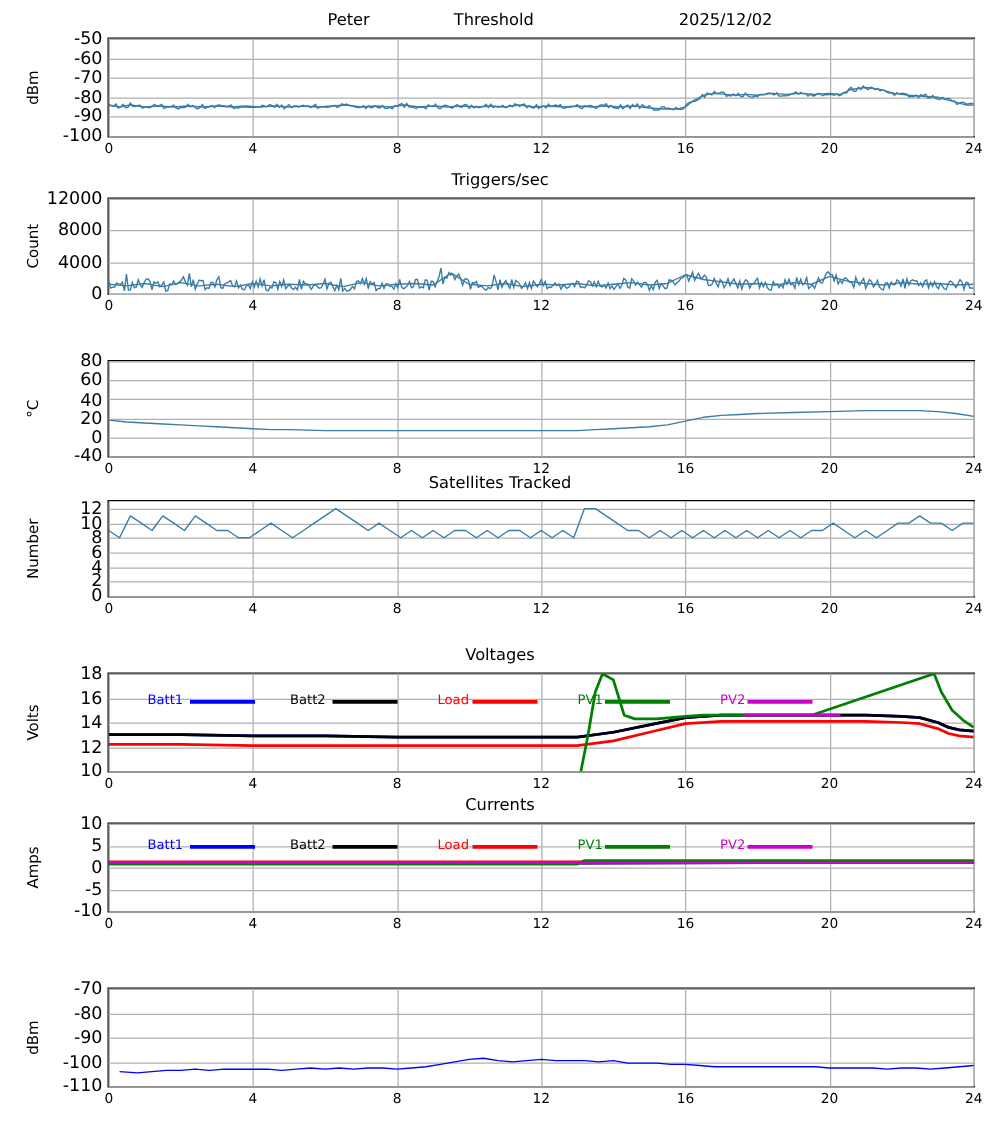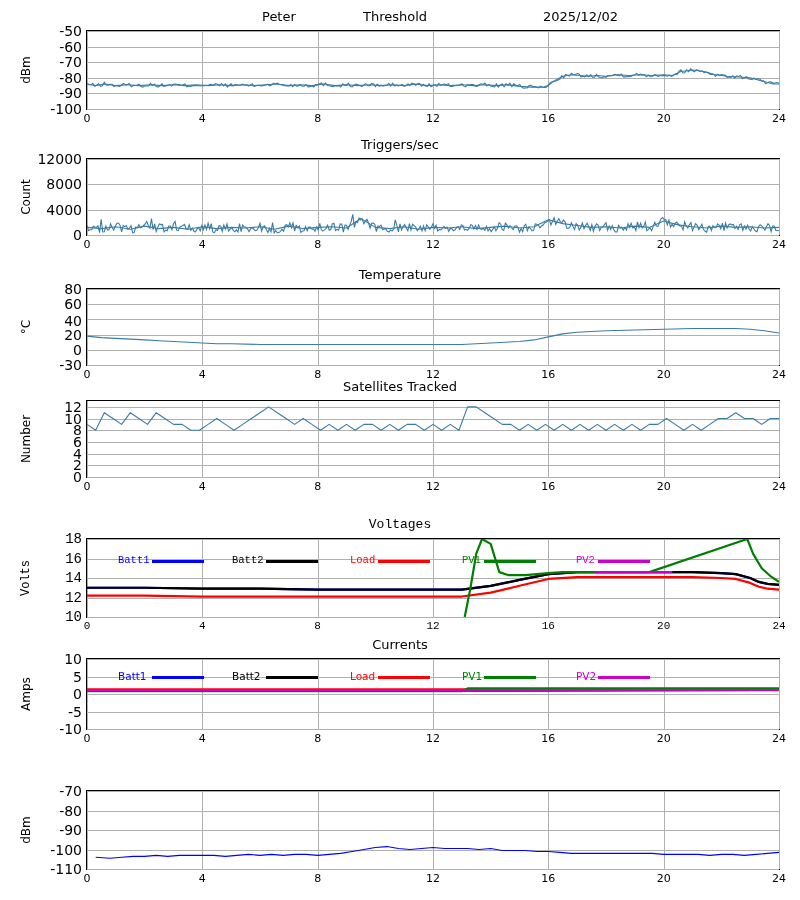--- a/index.html
+++ b/index.html
@@ -127,38 +127,37 @@
           </defs>
           <g clip-path="url(#clip1)">
             <path d="M0.00,68.40 L14.42,69.67 L28.83,67.77 L43.25,70.30 L57.67,67.13 L72.08,69.67 L86.50,68.40 L100.92,70.30 L115.33,67.77 L129.75,69.67 L144.17,68.40 L158.58,69.03 L173.00,67.77 L187.42,70.30 L201.83,67.13 L216.25,69.67 L230.67,68.40 L245.08,67.77 L259.50,69.03 L273.92,59.53 L288.33,68.40 L302.75,69.67 L317.17,67.77 L331.58,70.30 L346.00,68.40 L360.42,69.03 L374.83,67.77 L389.25,69.67 L403.67,68.40 L418.08,67.13 L432.50,69.03 L446.92,67.77 L461.33,60.80 L475.75,64.60 L490.17,66.50 L504.58,68.40 L519.00,67.77 L533.42,69.03 L547.83,67.13 L562.25,68.40 L576.67,62.07 L591.08,65.87 L605.50,67.77 L619.92,69.03 L634.33,67.13 L648.75,68.40 L663.17,67.77 L677.58,69.03 L692.00,68.40 " fill="none" stroke="#3a7ca5" stroke-width="1.1" stroke-linejoin="round"></path>
             <path d="M0.00,66.40 L1.57,71.53 L3.15,70.79 L4.72,70.69 L6.29,67.35 L7.86,68.10 L9.44,68.32 L11.01,66.77 L12.58,73.73 L14.15,60.30 L15.73,72.97 L17.30,72.82 L18.87,66.96 L20.45,71.10 L22.02,70.77 L23.59,64.73 L25.16,68.74 L26.74,71.00 L28.31,67.09 L29.88,64.41 L31.45,64.01 L33.03,66.23 L34.60,72.90 L36.17,66.49 L37.75,67.61 L39.32,66.53 L40.89,70.40 L42.46,69.08 L44.04,66.60 L45.61,73.93 L47.18,73.56 L48.75,68.08 L50.33,68.77 L51.90,65.75 L53.47,68.65 L55.05,67.84 L56.62,66.50 L58.19,65.01 L59.76,62.48 L61.34,66.57 L62.91,69.26 L64.48,59.63 L66.05,70.48 L67.63,64.78 L69.20,72.46 L70.77,68.22 L72.35,65.01 L73.92,65.59 L75.49,65.46 L77.06,72.78 L78.64,71.18 L80.21,71.72 L81.78,66.97 L83.35,66.96 L84.93,70.59 L86.50,64.76 L88.07,62.43 L89.65,71.16 L91.22,71.68 L92.79,68.11 L94.36,67.29 L95.94,66.44 L97.51,65.42 L99.08,69.70 L100.65,70.28 L102.23,65.78 L103.80,71.35 L105.37,69.14 L106.95,72.53 L108.52,72.87 L110.09,69.89 L111.66,68.50 L113.24,71.83 L114.81,66.48 L116.38,70.78 L117.95,66.01 L119.53,70.62 L121.10,64.14 L122.67,69.84 L124.25,64.72 L125.82,73.08 L127.39,73.67 L128.96,70.69 L130.54,71.38 L132.11,66.48 L133.68,67.10 L135.25,72.45 L136.83,66.15 L138.40,70.10 L139.97,65.00 L141.55,72.00 L143.12,70.07 L144.69,68.68 L146.26,71.36 L147.84,72.63 L149.41,70.88 L150.98,72.86 L152.55,64.49 L154.13,72.55 L155.70,65.99 L157.27,67.99 L158.85,68.07 L160.42,69.75 L161.99,72.57 L163.56,69.89 L165.14,68.57 L166.71,70.02 L168.28,71.61 L169.85,71.19 L171.43,68.44 L173.00,64.33 L174.57,72.15 L176.15,67.57 L177.72,66.83 L179.29,70.49 L180.86,73.44 L182.44,69.28 L184.01,72.92 L185.58,63.63 L187.15,73.85 L188.73,71.70 L190.30,73.73 L191.87,73.58 L193.45,72.32 L195.02,70.07 L196.59,72.17 L198.16,66.27 L199.74,65.71 L201.31,67.90 L202.88,63.78 L204.45,68.47 L206.03,63.91 L207.60,71.98 L209.17,66.35 L210.75,68.39 L212.32,67.06 L213.89,73.38 L215.46,71.92 L217.04,71.80 L218.61,67.53 L220.18,71.69 L221.75,68.06 L223.33,68.09 L224.90,70.26 L226.47,69.93 L228.05,72.38 L229.62,67.93 L231.19,71.16 L232.76,64.50 L234.34,70.79 L235.91,72.08 L237.48,70.87 L239.05,69.35 L240.63,66.22 L242.20,71.20 L243.77,70.50 L245.35,64.67 L246.92,64.42 L248.49,71.55 L250.06,70.41 L251.64,71.14 L253.21,64.93 L254.78,65.32 L256.35,73.15 L257.93,66.01 L259.50,66.16 L261.07,70.43 L262.65,66.34 L264.22,62.45 L265.79,55.38 L267.36,68.26 L268.94,62.84 L270.51,63.49 L272.08,59.14 L273.65,61.10 L275.23,60.06 L276.80,64.65 L278.37,62.01 L279.95,60.27 L281.52,64.00 L283.09,69.14 L284.66,64.24 L286.24,64.06 L287.81,65.38 L289.38,72.51 L290.95,67.04 L292.53,67.50 L294.10,66.16 L295.67,70.76 L297.25,69.85 L298.82,70.28 L300.39,72.37 L301.96,73.12 L303.54,70.92 L305.11,71.92 L306.68,70.06 L308.25,60.95 L309.83,66.11 L311.40,72.91 L312.97,64.78 L314.55,70.81 L316.12,67.54 L317.69,65.48 L319.26,68.92 L320.84,71.68 L322.41,64.51 L323.98,71.00 L325.55,65.29 L327.13,66.65 L328.70,68.04 L330.27,71.68 L331.85,69.74 L333.42,67.05 L334.99,71.91 L336.56,66.93 L338.14,71.87 L339.71,65.72 L341.28,68.05 L342.85,70.36 L344.43,68.08 L346.00,64.70 L347.57,69.37 L349.15,66.21 L350.72,71.97 L352.29,70.58 L353.86,70.91 L355.44,69.28 L357.01,67.36 L358.58,69.37 L360.15,68.11 L361.73,72.32 L363.30,69.46 L364.87,69.76 L366.45,71.69 L368.02,70.75 L369.59,68.45 L371.16,67.76 L372.74,70.39 L374.31,65.84 L375.88,66.35 L377.45,71.04 L379.03,70.32 L380.60,71.21 L382.17,69.28 L383.75,65.75 L385.32,66.39 L386.89,69.66 L388.46,66.57 L390.04,70.26 L391.61,66.02 L393.18,69.91 L394.75,70.49 L396.33,69.20 L397.90,71.40 L399.47,67.40 L401.05,71.93 L402.62,69.82 L404.19,72.63 L405.76,70.28 L407.34,67.84 L408.91,71.70 L410.48,69.22 L412.05,63.68 L413.63,64.95 L415.20,70.65 L416.77,71.51 L418.35,64.07 L419.92,65.85 L421.49,69.04 L423.06,66.67 L424.64,68.77 L426.21,70.76 L427.78,67.24 L429.35,66.75 L430.93,68.24 L432.50,73.26 L434.07,69.61 L435.65,72.73 L437.22,66.72 L438.79,65.24 L440.36,71.80 L441.94,67.83 L443.51,69.74 L445.08,71.93 L446.65,71.41 L448.23,64.83 L449.80,65.16 L451.37,66.29 L452.95,68.86 L454.52,67.02 L456.09,65.99 L457.66,63.81 L459.24,63.10 L460.81,61.75 L462.38,60.88 L463.95,65.83 L465.53,62.21 L467.10,58.73 L468.67,65.42 L470.25,62.25 L471.82,59.59 L473.39,63.08 L474.96,63.31 L476.54,61.07 L478.11,62.79 L479.68,69.33 L481.25,69.37 L482.83,68.13 L484.40,63.74 L485.97,67.48 L487.55,70.46 L489.12,64.65 L490.69,66.36 L492.26,71.01 L493.84,68.41 L495.41,63.85 L496.98,69.62 L498.55,66.42 L500.13,64.13 L501.70,67.78 L503.27,71.35 L504.85,65.75 L506.42,72.32 L507.99,67.49 L509.56,64.86 L511.14,66.17 L512.71,71.40 L514.28,68.18 L515.85,68.20 L517.43,65.57 L519.00,63.69 L520.57,71.36 L522.15,67.08 L523.72,70.36 L525.29,66.80 L526.86,71.03 L528.44,72.93 L530.01,72.96 L531.58,66.41 L533.15,68.76 L534.73,68.18 L536.30,71.07 L537.87,68.58 L539.45,71.13 L541.02,64.67 L542.59,68.32 L544.16,64.32 L545.74,68.86 L547.31,67.99 L548.88,71.57 L550.45,62.97 L552.03,68.76 L553.60,64.29 L555.17,68.99 L556.75,67.32 L558.32,63.01 L559.89,71.80 L561.46,70.44 L563.04,68.68 L564.61,71.64 L566.18,67.67 L567.75,63.26 L569.33,67.10 L570.90,67.38 L572.47,63.56 L574.05,59.74 L575.62,58.48 L577.19,60.71 L578.76,60.52 L580.34,65.82 L581.91,61.08 L583.48,68.05 L585.05,65.37 L586.63,67.61 L588.20,64.03 L589.77,63.28 L591.35,65.08 L592.92,66.95 L594.49,67.14 L596.06,70.86 L597.64,62.88 L599.21,67.10 L600.78,69.06 L602.35,65.86 L603.93,63.66 L605.50,71.66 L607.07,67.90 L608.65,64.71 L610.22,66.24 L611.79,70.61 L613.36,68.36 L614.94,65.21 L616.51,70.55 L618.08,72.25 L619.65,73.08 L621.23,67.54 L622.80,67.08 L624.37,71.50 L625.95,66.68 L627.52,68.73 L629.09,68.60 L630.66,64.83 L632.24,66.22 L633.81,69.92 L635.38,64.21 L636.95,71.61 L638.53,64.19 L640.10,68.92 L641.67,65.65 L643.25,64.91 L644.82,65.88 L646.39,65.50 L647.96,69.51 L649.54,67.22 L651.11,70.43 L652.68,65.90 L654.25,64.86 L655.83,71.41 L657.40,66.84 L658.97,70.06 L660.55,66.26 L662.12,69.99 L663.69,71.99 L665.26,67.71 L666.84,69.79 L668.41,72.01 L669.98,72.66 L671.55,67.77 L673.13,65.67 L674.70,66.81 L676.27,68.79 L677.85,71.15 L679.42,67.78 L680.99,64.79 L682.56,66.48 L684.14,72.71 L685.71,67.03 L687.28,67.02 L688.85,71.40 L690.43,71.43 L692.00,71.78 " fill="none" stroke="#3a7ca5" stroke-width="1.1"></path>
           </g>
         </svg>
       </div>
       <div class="ylabel" style="left: 26px; top: 61px; transform: translate(-50%, -50%) rotate(-90deg);">Count</div>
     </div>
     <div class="panel" style="position: absolute; left: 0px; top: 266px; width: 800px; height: 124px;">
-      <div class="title-row">Temperature</div>
       <div class="axes" style="left: 86px; top: 22px; width: 694px; height: 78px;">
         <div class="grid-line-v" style="left: 0px;"></div>
         <div class="tick-x" style="left: 0px;">0</div>
         <div class="grid-line-v" style="left: 115.333px;"></div>
         <div class="tick-x" style="left: 115.333px;">4</div>
         <div class="grid-line-v" style="left: 230.667px;"></div>
         <div class="tick-x" style="left: 230.667px;">8</div>
         <div class="grid-line-v" style="left: 346px;"></div>
         <div class="tick-x" style="left: 346px;">12</div>
         <div class="grid-line-v" style="left: 461.333px;"></div>
         <div class="tick-x" style="left: 461.333px;">16</div>
         <div class="grid-line-v" style="left: 576.667px;"></div>
         <div class="tick-x" style="left: 576.667px;">20</div>
         <div class="grid-line-v" style="left: 692px;"></div>
         <div class="tick-x" style="left: 692px;">24</div>
         <div class="grid-line-h" style="top: 76px;"></div>
-        <div class="tick-y" style="top: 76px;">-30</div>
+        <div class="tick-y" style="top: 76px;">-40</div>
         <div class="grid-line-h" style="top: 60.8px;"></div>
         <div class="tick-y" style="top: 60.8px;">0</div>
         <div class="grid-line-h" style="top: 45.6px;"></div>
         <div class="tick-y" style="top: 45.6px;">20</div>
         <div class="grid-line-h" style="top: 30.4px;"></div>
         <div class="tick-y" style="top: 32px;">40</div>
         <div class="grid-line-h" style="top: 15.2px;"></div>
         <div class="tick-y" style="top: 15.2px;">60</div>
         <div class="grid-line-h" style="top: 0px;"></div>
         <div class="tick-y" style="top: 0px;">80</div>
@@ -212,21 +211,21 @@
               <rect x="0" y="0" width="692" height="76"></rect>
             </clipPath>
           </defs>
           <g clip-path="url(#clip3)">
             <path d="M0.00,23.38 L8.65,29.23 L17.30,11.69 L25.95,17.54 L34.60,23.38 L43.25,11.69 L51.90,17.54 L60.55,23.38 L69.20,11.69 L77.85,17.54 L86.50,23.38 L95.15,23.38 L103.80,29.23 L112.45,29.23 L121.10,23.38 L129.75,17.54 L138.40,23.38 L147.05,29.23 L155.70,23.38 L164.35,17.54 L173.00,11.69 L181.65,5.85 L190.30,11.69 L198.95,17.54 L207.60,23.38 L216.25,17.54 L224.90,23.38 L233.55,29.23 L242.20,23.38 L250.85,29.23 L259.50,23.38 L268.15,29.23 L276.80,23.38 L285.45,23.38 L294.10,29.23 L302.75,23.38 L311.40,29.23 L320.05,23.38 L328.70,23.38 L337.35,29.23 L346.00,23.38 L354.65,29.23 L363.30,23.38 L371.95,29.23 L380.60,5.85 L389.25,5.85 L397.90,11.69 L406.55,17.54 L415.20,23.38 L423.85,23.38 L432.50,29.23 L441.15,23.38 L449.80,29.23 L458.45,23.38 L467.10,29.23 L475.75,23.38 L484.40,29.23 L493.05,23.38 L501.70,29.23 L510.35,23.38 L519.00,29.23 L527.65,23.38 L536.30,29.23 L544.95,23.38 L553.60,29.23 L562.25,23.38 L570.90,23.38 L579.55,17.54 L588.20,23.38 L596.85,29.23 L605.50,23.38 L614.15,29.23 L622.80,23.38 L631.45,17.54 L640.10,17.54 L648.75,11.69 L657.40,17.54 L666.05,17.54 L674.70,23.38 L683.35,17.54 L692.00,17.54 " fill="none" stroke="#3a7ca5" stroke-width="1.1" stroke-linejoin="round"></path>
           </g>
         </svg>
       </div>
       <div class="ylabel" style="left: 26px; top: 61px; transform: translate(-50%, -50%) rotate(-90deg);">Number</div>
     </div>
-    <div class="panel" style="position: absolute; left: 0px; top: 516px; width: 800px; height: 126px; font-family: Liberation Mono, monospace;">
+    <div class="panel" style="position: absolute; left: 0px; top: 516px; width: 800px; height: 126px;">
       <div class="title-row">Voltages</div>
       <div class="axes" style="left: 86px; top: 22px; width: 694px; height: 80px;">
         <div class="grid-line-v" style="left: 0px;"></div>
         <div class="tick-x" style="left: 0px;">0</div>
         <div class="grid-line-v" style="left: 115.333px;"></div>
         <div class="tick-x" style="left: 115.333px;">4</div>
         <div class="grid-line-v" style="left: 230.667px;"></div>
         <div class="tick-x" style="left: 230.667px;">8</div>
         <div class="grid-line-v" style="left: 346px;"></div>
         <div class="tick-x" style="left: 346px;">12</div>

